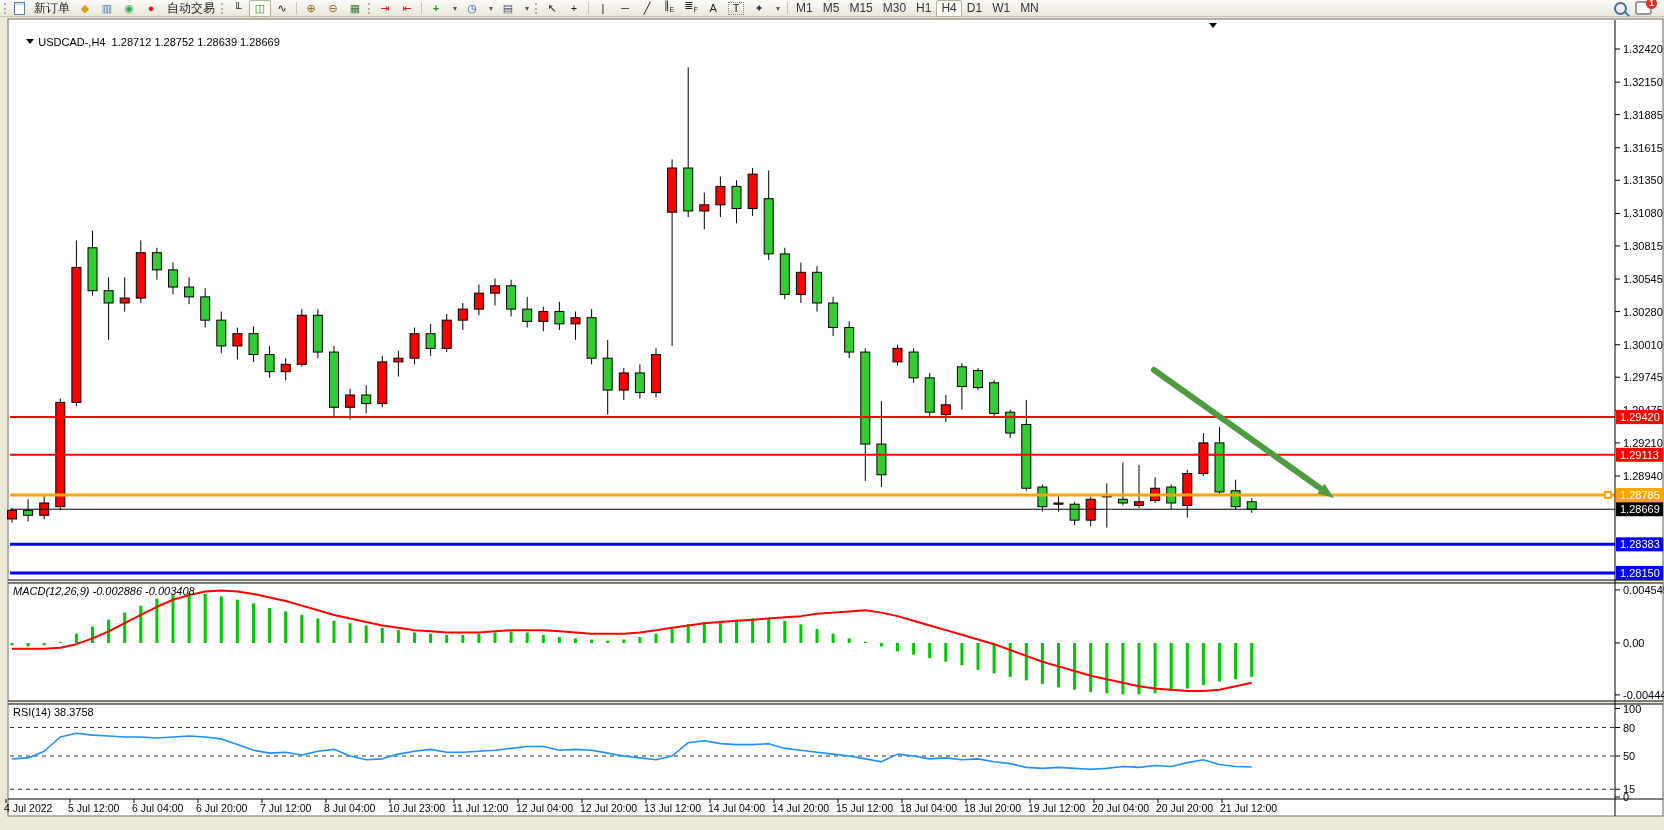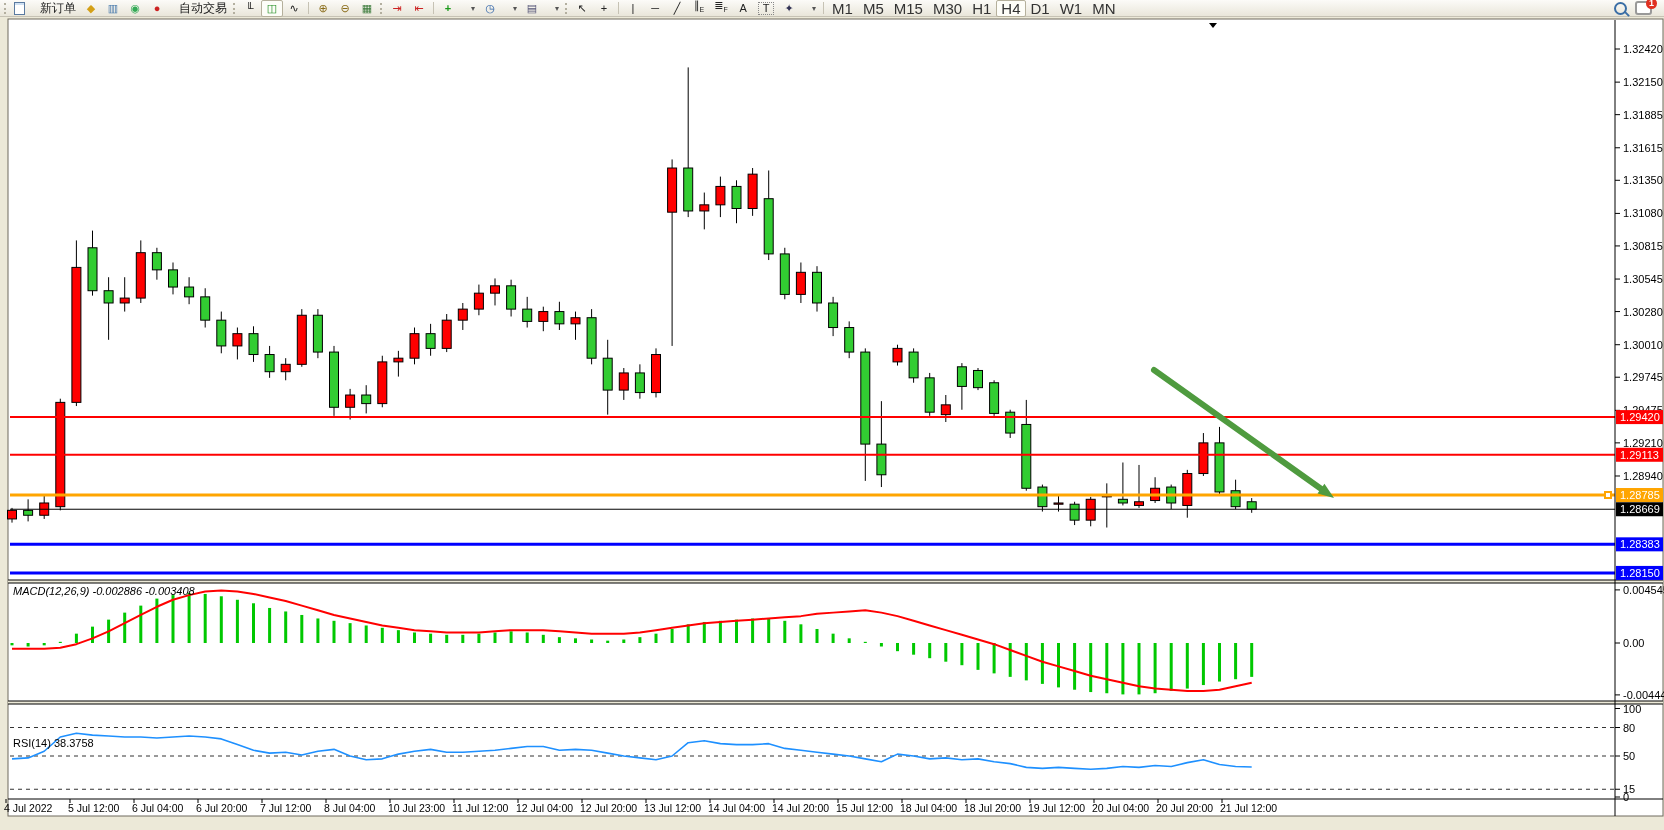--- a/index.html
+++ b/index.html
@@ -4,26 +4,26 @@
 <style>
   html,body{margin:0;padding:0;background:#ece9d8;}
   .window{position:relative;width:1664px;height:830px;background:#ece9d8;
     font-family:"Liberation Sans",sans-serif;overflow:hidden;}
   
   .toolbar{position:absolute;top:0;left:0;width:1664px;height:17px;
     background:linear-gradient(#fcfbf8,#e9e6da);border-bottom:1px solid #c6c2b4;
     display:flex;align-items:center;font-size:12px;color:#222;padding:0 2px;box-sizing:border-box;}
   .grip{width:0;height:11px;border-left:2px dotted #b3af9f;margin:0 4px 0 2px;}
   .sep{width:1px;height:12px;background:#c6c2b4;margin:0 3px;}
-  .tbtn{display:inline-flex;align-items:center;gap:15px;height:15px;padding:0 3px;
+  .tbtn{display:inline-flex;align-items:center;gap:9px;height:15px;padding:0 3px;
     border:1px solid transparent;border-radius:2px;cursor:default;white-space:nowrap;}
   .tbtn.active{background:#fdfdf8;border-color:#b5b09c;}
   .icn{display:inline-block;width:14px;text-align:center;font-size:11px;line-height:15px;}
   .carat{font-size:8px;color:#555;margin-left:1px;}
-  .tf{font-size:15px;color:#333;padding:0 4px;}
+  .tf{font-size:12px;color:#333;padding:0 4px;}
   .page-ic{display:inline-block;width:9px;height:11px;background:#fff;border:1px solid #5a7aa0;
     box-shadow:inset 0 2px 0 #cfe0f2;}
   .search-ic{position:relative;display:inline-block;width:9px;height:9px;
     border:2px solid #3a6ea5;border-radius:50%;margin-right:8px;}
   .search-ic::after{content:'';position:absolute;width:6px;height:2px;background:#3a6ea5;
     right:-5px;bottom:-2px;transform:rotate(45deg);}
   .chat-ic{position:relative;display:inline-block;width:13px;height:10px;
     border:2px solid #999;border-radius:3px;background:#fff;margin-right:10px;}
   .badge{position:absolute;top:-5px;right:-7px;min-width:11px;height:11px;border-radius:6px;
     background:#e03020;color:#fff;font-size:9px;line-height:11px;text-align:center;font-weight:bold;}
@@ -515,16 +515,19 @@
         <line x1="1094" y1="799" x2="1094" y2="803" stroke="#000"></line>
         <text x="1092" y="812">20 Jul 04:00</text>
         <line x1="1158" y1="799" x2="1158" y2="803" stroke="#000"></line>
         <text x="1156" y="812">20 Jul 20:00</text>
         <line x1="1222" y1="799" x2="1222" y2="803" stroke="#000"></line>
         <text x="1220" y="812">21 Jul 12:00</text>
       </g>
       <polygon points="1209,23 1217,23 1213,28" fill="#000"></polygon>
     </svg>
 
+  <div class="ovl" id="chart-title" style="left:14px;top:24px;">
+    <span class="tri"></span><span>USDCAD-,H4</span>&nbsp;&nbsp;<span>1.28712 1.28752 1.28639 1.28669</span>
+  </div>
   <div class="ovl" style="left:13px;top:585px;font-style:italic;">MACD(12,26,9) -0.002886 -0.003408</div>
-  <div class="ovl" style="left:13px;top:737px;">RSI(14) 38.3758</div>
+  <div class="ovl" style="left:13px;top:706px;">RSI(14) 38.3758</div>
 
 </div>
 
 </body></html>

